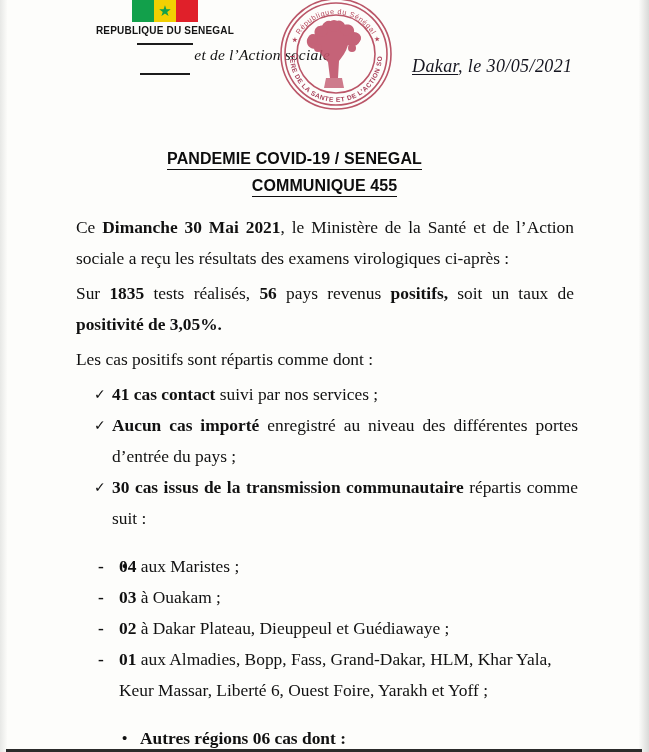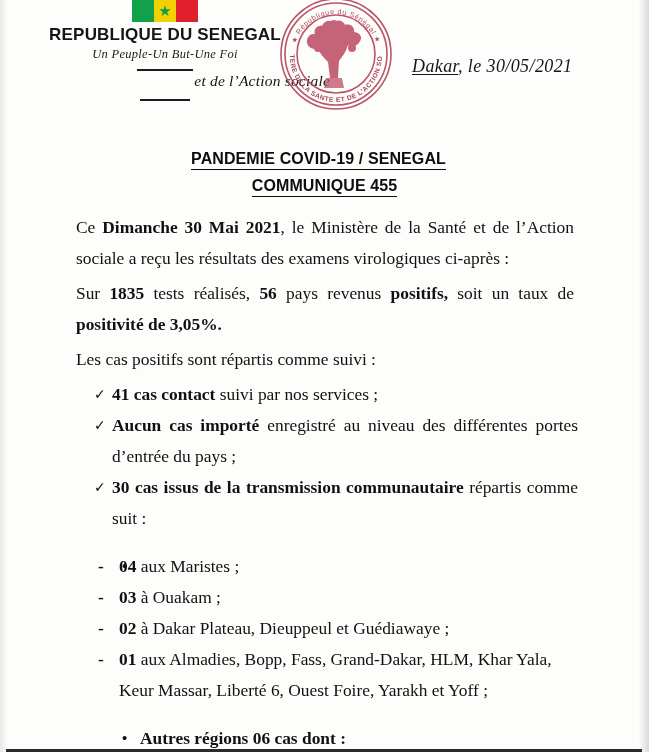--- a/index.html
+++ b/index.html
@@ -56,21 +56,21 @@
   .flag .red { background: #e0202a; }
   .flag .star {
     color: #12a04b;
     font-size: 15px;
     line-height: 1;
     display: block;
   }
   .rep-title {
     font-family: "Liberation Sans", "DejaVu Sans", sans-serif;
     font-weight: bold;
-    font-size: 17px;
+    font-size: 10px;
     letter-spacing: 0.2px;
     margin-top: 3px;
     color: #141414;
   }
   .devise {
     font-family: "Liberation Serif", serif;
     font-style: italic;
     font-size: 12.5px;
     color: #1a1a1a;
     margin-top: 2px;
@@ -162,21 +162,20 @@
     text-decoration: underline;
     text-underline-offset: 2px;
   }
 
   
   .doc-title-wrap {
     position: absolute;
     left: 0; top: 150px;
     width: 589px;
     text-align: center;
-    margin-left: 24px;
   }
   .doc-title, .doc-subtitle {
     font-family: "Liberation Sans", "DejaVu Sans", sans-serif;
     font-weight: bold;
     font-size: 16px;
     color: #0d0d0d;
     letter-spacing: 0.1px;
     display: inline-block;
     border-bottom: 1.6px solid #0d0d0d;
     padding-bottom: 1px;
@@ -277,21 +276,20 @@
 
   <div class="letterhead">
     <div class="flag">
       <div class="band green"></div>
       <div class="band yellow">
         <span class="star">★</span>
       </div>
       <div class="band red"></div>
     </div>
     <div class="rep-title">REPUBLIQUE DU SENEGAL</div>
-    <div class="devise">Un Peuple-Un But-Une Foi</div>
     <div class="rule1"></div>
 
     <div class="ministry-name2">et de l’Action sociale</div>
     <div class="rule2"></div>
   </div>
 
   <div class="seal">
     <svg viewBox="0 0 128 122" xmlns="http://www.w3.org/2000/svg">
       <defs>
         <path id="arcTop" d="M 22,64 A 42,42 0 0 1 106,64" fill="none"></path>
@@ -333,21 +331,21 @@
   <div class="doc-subtitle-wrap">
     <span class="doc-subtitle">COMMUNIQUE 455</span>
   </div>
 
   <div class="body-block">
 
     <p class="para"><span>Ce </span><b>Dimanche 30 Mai 2021</b><span>, le Ministère de la Santé et de l’Action sociale a reçu les résultats des examens virologiques ci-après :</span></p>
 
     <p class="para"><span>Sur </span><b>1835</b><span> tests réalisés, </span><b>56</b><span> pays revenus </span><b>positifs,</b><span> soit un taux de </span><b>positivité de 3,05%.</b></p>
 
-    <p class="para nojustify">Les cas positifs sont répartis comme suivi :</p>
+    <p class="para nojustify">Les cas positifs sont répartis comme dont :</p>
 
     <ul class="checks">
       <li class="nojustify">
         <span class="tick">✓</span><b>41 cas contact</b><span> suivi par nos services ;</span>
       </li>
       <li>
         <span class="tick">✓</span><b>Aucun cas importé</b><span> enregistré au niveau des différentes portes d’entrée du pays ;</span>
       </li>
       <li>
         <span class="tick">✓</span><b>30 cas issus de la transmission communautaire</b><span> répartis comme suit :</span>

